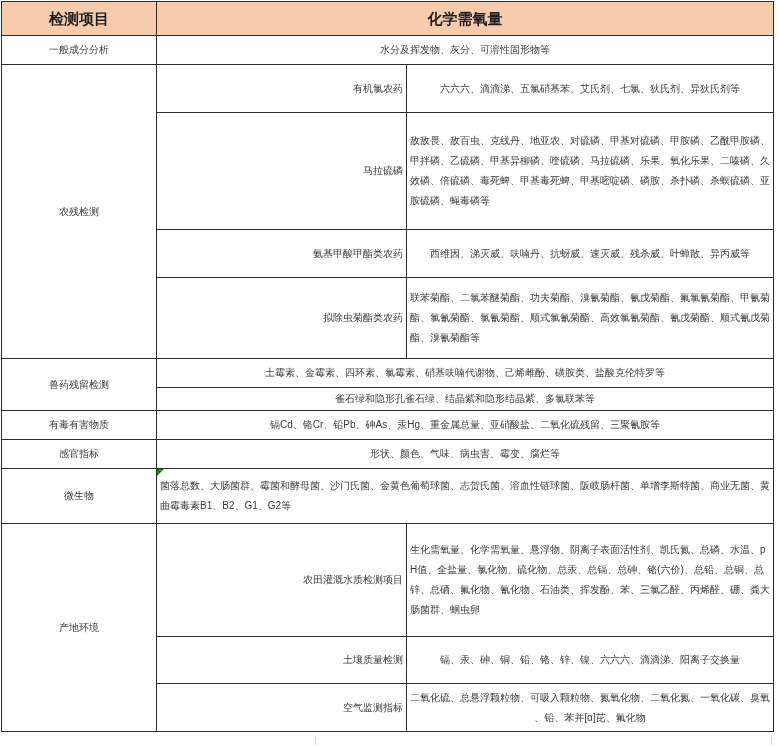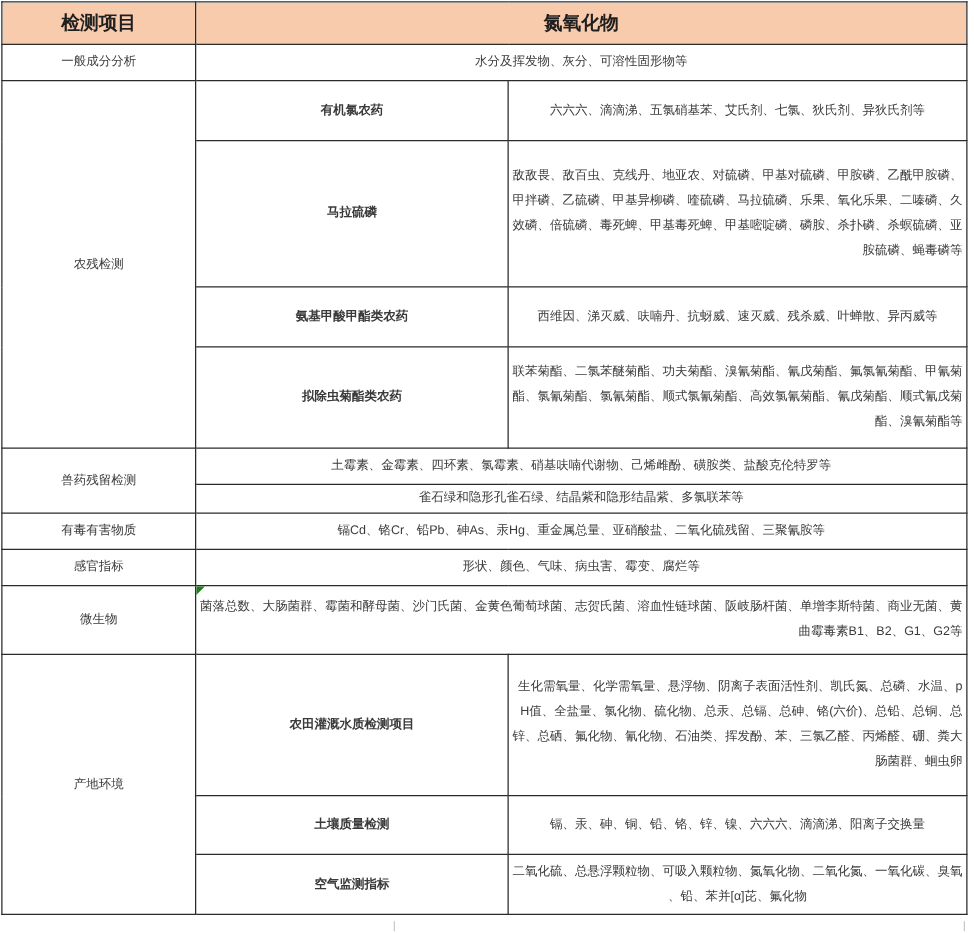--- a/index.html
+++ b/index.html
@@ -42,22 +42,22 @@
   }
   th{
     background:var(--header-bg);
     color:#1f1f1f;
     font-weight:bold;
     font-size:15px;
     text-align:center;
     height:31px;
   }
   td.cat{ text-align:center; }
-  td.sub{ text-align:center;font-weight:bold; }
-  td.content{ text-align:right; }
+  td.sub{ text-align:right; }
+  td.content{ text-align:left; }
   td.center{ text-align:center; }
   td.rel{ position:relative; }
   .comment-marker{
     position:absolute;
     top:0;left:0;
     width:0;height:0;
     border-top:7px solid var(--marker);
     border-right:7px solid transparent;
   }
   .bottom-strip{
@@ -82,21 +82,21 @@
   <table class="main">
     <colgroup>
         <col class="c1">
         <col class="c2">
         <col class="c3">
       </colgroup>
 
     <tbody>
         <tr style="height:33px">
       <th>检测项目</th>
-      <th colspan="2">氮氧化物</th>
+      <th colspan="2">化学需氧量</th>
     </tr>
 
     <tr style="height:29px">
       <td class="cat">一般成分分析</td>
       <td colspan="2" class="content center">水分及挥发物、灰分、可溶性固形物等</td>
     </tr>
 
     <tr style="height:48px">
       <td rowspan="4" class="cat">农残检测</td>
       <td class="sub">有机氯农药</td>

